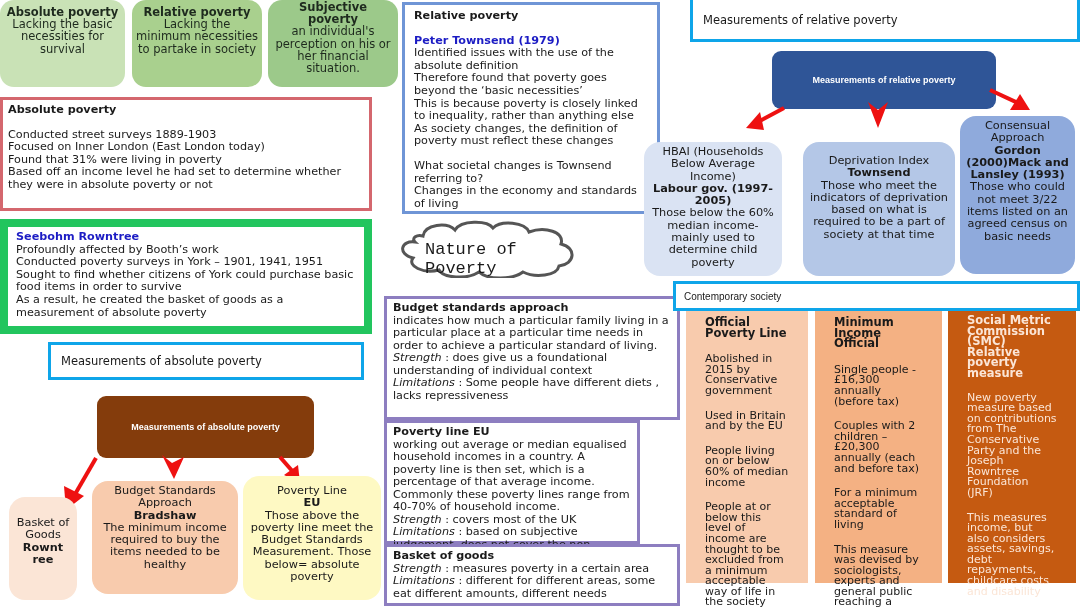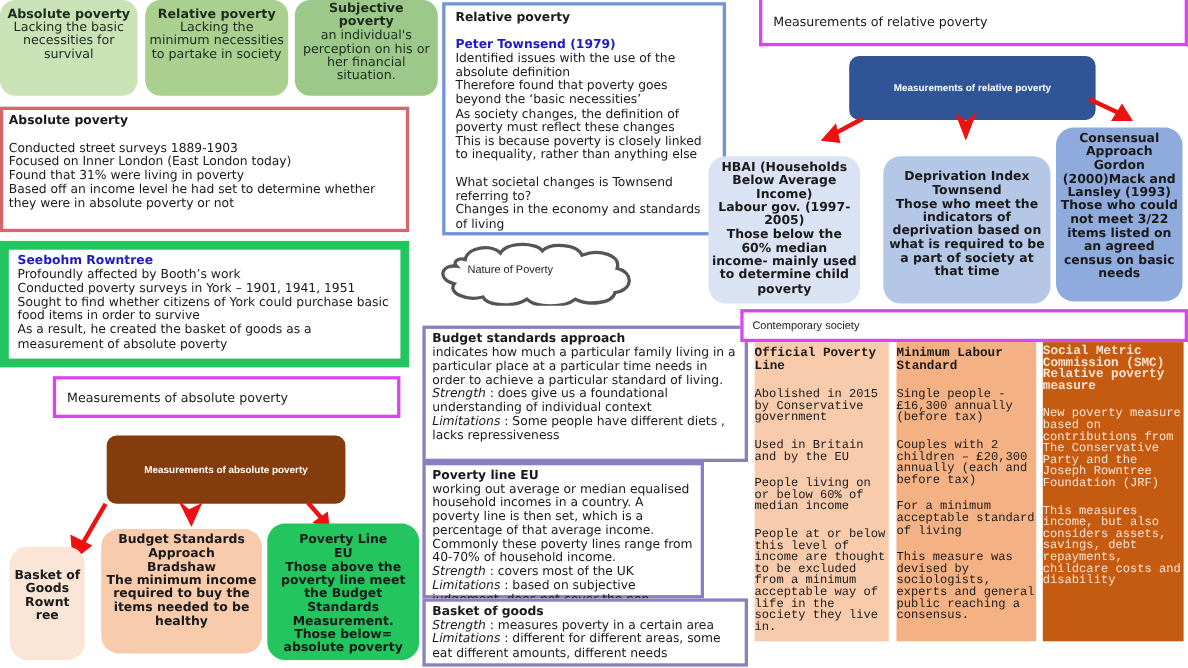--- a/index.html
+++ b/index.html
@@ -14,47 +14,46 @@
     border-radius: 14px; text-align: center; font-size: 11.5px; line-height: 12.2px;
     padding: 6px 4px; color: #1e2a1e;
   }
   .green-card b { display: block; font-weight: bold; }
   .boxed {
     background: #fff; font-size: 11.2px; line-height: 12.6px; padding: 4px 5px;
   }
   .boxed .h { font-weight: bold; margin-bottom: 12px; }
   .boxed .author { color: #1c1cc4; font-weight: bold; }
   .label-box {
-    border: 3px solid #d946ef; background: #fff; font-size: 11.5px;
+    border: 3px solid #0ea5e9; background: #fff; font-size: 11.5px;
     display: flex; align-items: center; padding-left: 10px;
   }
   .diagram-head {
     color: #fff; font-weight: bold; font-size: 9px; text-align: center;
     display: flex; align-items: center; justify-content: center; border-radius: 9px;
     font-family: "Liberation Sans", sans-serif;
   }
   .bubble {
     text-align: center; font-size: 11.3px; line-height: 12.3px; border-radius: 16px;
     padding: 4px 3px;
-    font-weight: bold;
   }
   .bubble b { display: block; }
   .purple-box {
     border: 3px solid #8d7ec0; background: #fff; font-size: 11.2px; line-height: 12.5px;
     padding: 3px 6px;
   }
   .purple-box .h { font-weight: bold; }
   .purple-box i { font-style: italic; }
   .col {
-    font-size: 11px; line-height: 10.6px; padding: 6px 0; font-family: Liberation Mono, monospace;
+    font-size: 11px; line-height: 10.6px; padding: 6px 19px;
   }
   .col .h { font-weight: bold; font-size: 11.5px; line-height: 10.6px; margin-bottom: 16px; }
   .col p { margin-bottom: 14px; }
   .arrow { position: absolute; }
-  .cloud-text { font-family: Liberation Sans, sans-serif; font-size: 10px; }
+  .cloud-text { font-family: Liberation Mono, monospace; font-size: 17px; }
 </style>
 </head>
 <body>
 
 <div class="abs green-card" style="left:0;top:0;width:125px;height:87px;background:#c9e2b6;">
   <b>Absolute poverty</b>
   <span>Lacking the basic necessities for survival</span>
 </div>
 <div class="abs green-card" style="left:132px;top:0;width:130px;height:87px;background:#a9d08e;">
   <b>Relative poverty</b>
@@ -79,22 +78,22 @@
   <div>Conducted poverty surveys in York – 1901, 1941, 1951</div>
   <div>Sought to find whether citizens of York could purchase basic food items in order to survive</div>
   <div>As a result, he created the basket of goods as a measurement of absolute poverty</div>
 </div>
 
 <div class="abs boxed" style="left:402px;top:2px;width:258px;height:212px;border:3px solid #6f95d6;padding:5px 9px;">
   <div class="h" style="margin-bottom:12px;">Relative poverty</div>
   <div class="author">Peter Townsend (1979)</div>
   <div>Identified issues with the use of the absolute definition</div>
   <div>Therefore found that poverty goes beyond the ‘basic necessities’</div>
+  <div>This is because poverty is closely linked to inequality, rather than anything else</div>
   <div>As society changes, the definition of poverty must reflect these changes</div>
-  <div>This is because poverty is closely linked to inequality, rather than anything else</div>
   <div style="height:12px;"></div>
   <div>What societal changes is Townsend referring to?</div>
   <div>Changes in the economy and standards of living</div>
 </div>
 
 <div class="abs" style="left:395px;top:218px;width:190px;height:60px;">
   <svg width="190" height="60" viewBox="0 0 190 60" style="position:absolute;left:0;top:0;">
     <path d="M28,18 C30,6 52,4 60,12 C66,2 92,2 98,10 C106,2 130,4 134,14 C150,8 170,14 166,26 C182,30 180,46 164,48 C162,58 140,60 128,54 C118,62 92,62 84,54 C72,62 48,60 44,52 C28,56 12,48 18,40 C2,36 6,22 20,24 C16,20 22,16 28,18 Z" fill="#fff" stroke="#555" stroke-width="3"></path>
   </svg>
   <span class="abs cloud-text" style="left:30px;top:22px;">Nature of Poverty</span>
@@ -158,21 +157,21 @@
 
 <div class="abs bubble" style="left:9px;top:497px;width:68px;height:103px;background:#fbe5d6;padding-top:20px;">
   <span>Basket of Goods</span>
   <b style="word-break:break-all;padding:0 8px;">Rownt ree</b>
 </div>
 <div class="abs bubble" style="left:92px;top:481px;width:146px;height:113px;background:#f8cbad;">
   <span>Budget Standards Approach</span>
   <b>Bradshaw</b>
   <span>The minimum income required to buy the items needed to be healthy</span>
 </div>
-<div class="abs bubble" style="left:243px;top:476px;width:138px;height:124px;background:#22c55e;padding-top:9px;">
+<div class="abs bubble" style="left:243px;top:476px;width:138px;height:124px;background:#fef9c3;padding-top:9px;">
   <span>Poverty Line</span>
   <b>EU</b>
   <span>Those above the poverty line meet the Budget Standards Measurement. Those below= absolute poverty</span>
 </div>
 
 <div class="abs purple-box" style="left:384px;top:296px;width:296px;height:124px;">
   <div class="h">Budget standards approach</div>
   <span> indicates how much a particular family living in a particular place at a particular time needs in order to achieve a particular standard of living.</span><br>
   <i>Strength</i><span> : does give us a foundational understanding of individual context</span><br>
   <i>Limitations</i><span> : Some people have different diets , lacks repressiveness</span>
@@ -194,21 +193,21 @@
 </div>
 
 <div class="abs col" style="left:686px;top:311px;width:122px;height:272px;background:#f8cbad;">
   <div class="h">Official Poverty Line</div>
   <p>Abolished in 2015 by Conservative government</p>
   <p>Used in Britain and by the EU</p>
   <p>People living on or below 60% of median income</p>
   <p>People at or below this level of income are thought to be excluded from a minimum acceptable way of life in the society they live in.</p>
 </div>
 <div class="abs col" style="left:815px;top:311px;width:127px;height:272px;background:#f4b183;">
-  <div class="h">Minimum Labour Standard</div>
+  <div class="h">Minimum Income Official</div>
   <p>Single people - £16,300 annually (before tax)</p>
   <p>Couples with 2 children – £20,300 annually (each and before tax)</p>
   <p>For a minimum acceptable standard of living</p>
   <p>This measure was devised by sociologists, experts and general public reaching a consensus.</p>
 </div>
 <div class="abs col" style="left:948px;top:311px;width:128px;height:272px;background:#c55a11;color:#fbe5d6;padding-top:4px;">
   <div class="h" style="margin-bottom:14px;">Social Metric Commission (SMC) Relative poverty measure</div>
   <p>New poverty measure based on contributions from The Conservative Party and the Joseph Rowntree Foundation (JRF)</p>
   <p>This measures income, but also considers assets, savings, debt repayments, childcare costs and disability</p>
 </div>

